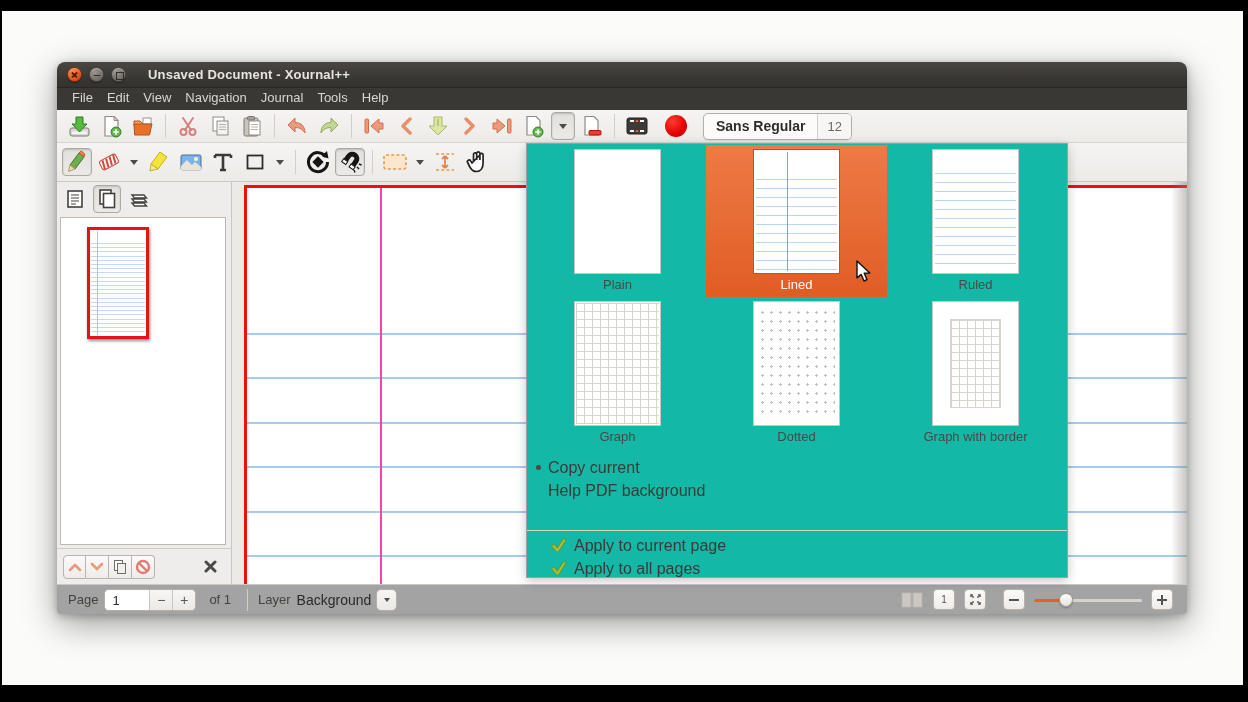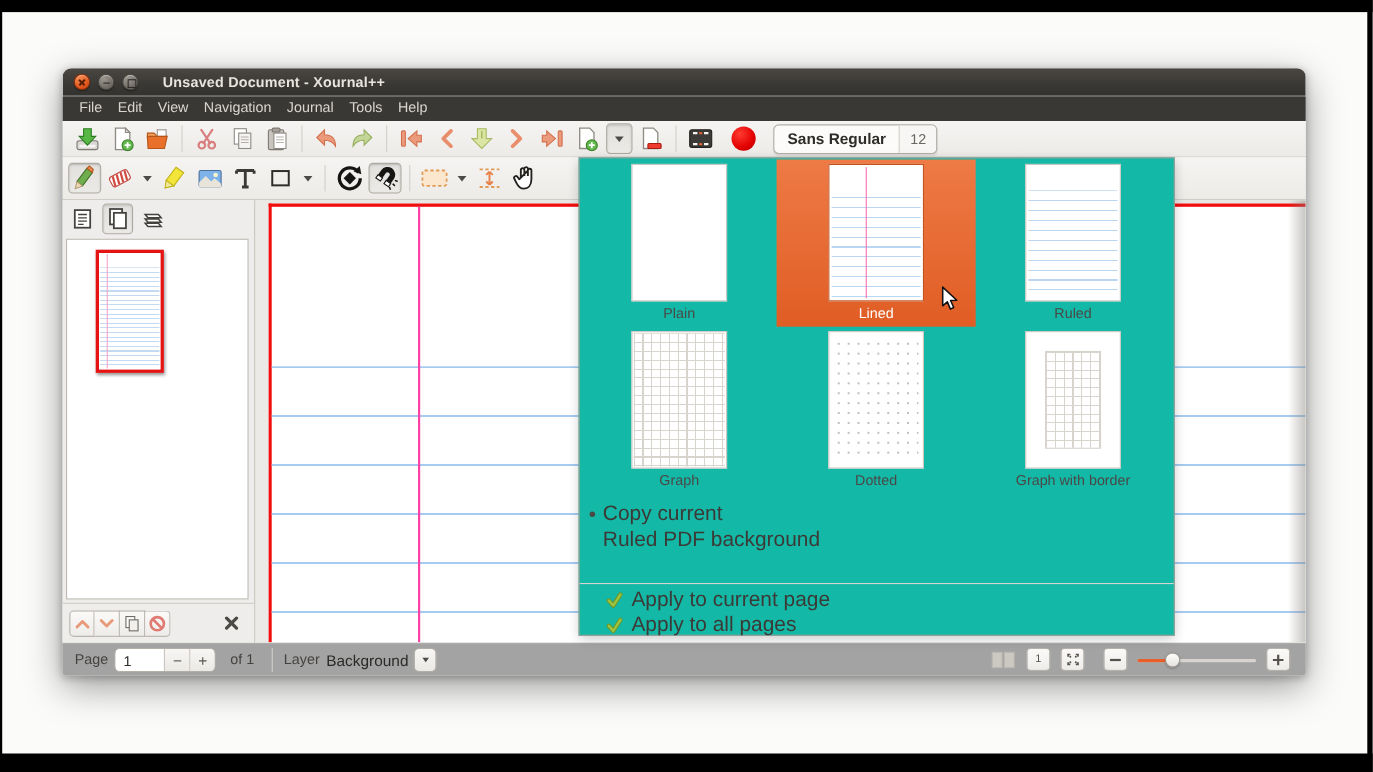--- a/index.html
+++ b/index.html
@@ -120,21 +120,21 @@
   .tcell.selected .tlabel { color:#fff; }
   .tcell.selected .thumb { border-color:#c4521f; }
   .paperlines { position:absolute; left:2px; right:2px; bottom:3px;
     background:repeating-linear-gradient(to bottom, #b9d6f2 0 1px, transparent 1px 9px); }
   .pmargin { position:absolute; top:2px; bottom:2px; width:1.4px; background:#f76eb4; }
   .gridpaper { position:absolute; background:
       repeating-linear-gradient(to right, #d7d3cd 0 1px, transparent 1px 8px),
       repeating-linear-gradient(to bottom, #d7d3cd 0 1px, transparent 1px 8px); }
   .dotpaper { position:absolute; left:4px; right:4px; top:6px; bottom:6px;
     background-image:radial-gradient(#c3bfb9 1px, transparent 1.3px); background-size:9px 9px; }
-  .tmenu { position:absolute; left:0; width:100%; font-size:19px; color:#3b3a37; }
+  .tmenu { position:absolute; left:0; width:100%; font-size:16px; color:#3b3a37; }
   .trow { height:23px; display:flex; align-items:center; padding-left:21px; position:relative; }
   .trow .bullet { position:absolute; left:9px; top:9px; width:5px; height:5px; border-radius:50%; background:#4b4945; }
   .tsephr { position:absolute; left:0; width:100%; height:1px; background:#d8d4cf; }
   .applyrow { height:23px; display:flex; align-items:center; padding-left:47px; position:relative; }
   .applyrow svg { position:absolute; left:24px; top:4px; }
 
   .cursor { position:absolute; z-index:30; }
   svg { display:block; }
 </style>
 </head>
@@ -521,21 +521,21 @@
       </div>
       <div class="tlabel">Graph with border</div>
     </div>
 
     <div class="tmenu" style="top:312px">
       <div class="trow">
         <div class="bullet"></div>
         <span>Copy current</span>
       </div>
       <div class="trow">
-        <span>Ruled PDF background</span>
+        <span>Help PDF background</span>
       </div>
     </div>
     <div class="tsephr" style="top:386px"></div>
     <div class="tmenu" style="top:390px">
       <div class="applyrow">
         <svg width="15" height="15" viewBox="0 0 15 15">
           <path d="M2.5 8 l4 4.5 L13 2.5" fill="none" stroke="#6f9426" stroke-width="4" stroke-linecap="round" stroke-linejoin="round"></path>
           <path d="M2.5 8 l4 4.5 L13 2.5" fill="none" stroke="#9cc43f" stroke-width="2.2" stroke-linecap="round" stroke-linejoin="round"></path>
         </svg>
         <span>Apply to current page</span>

